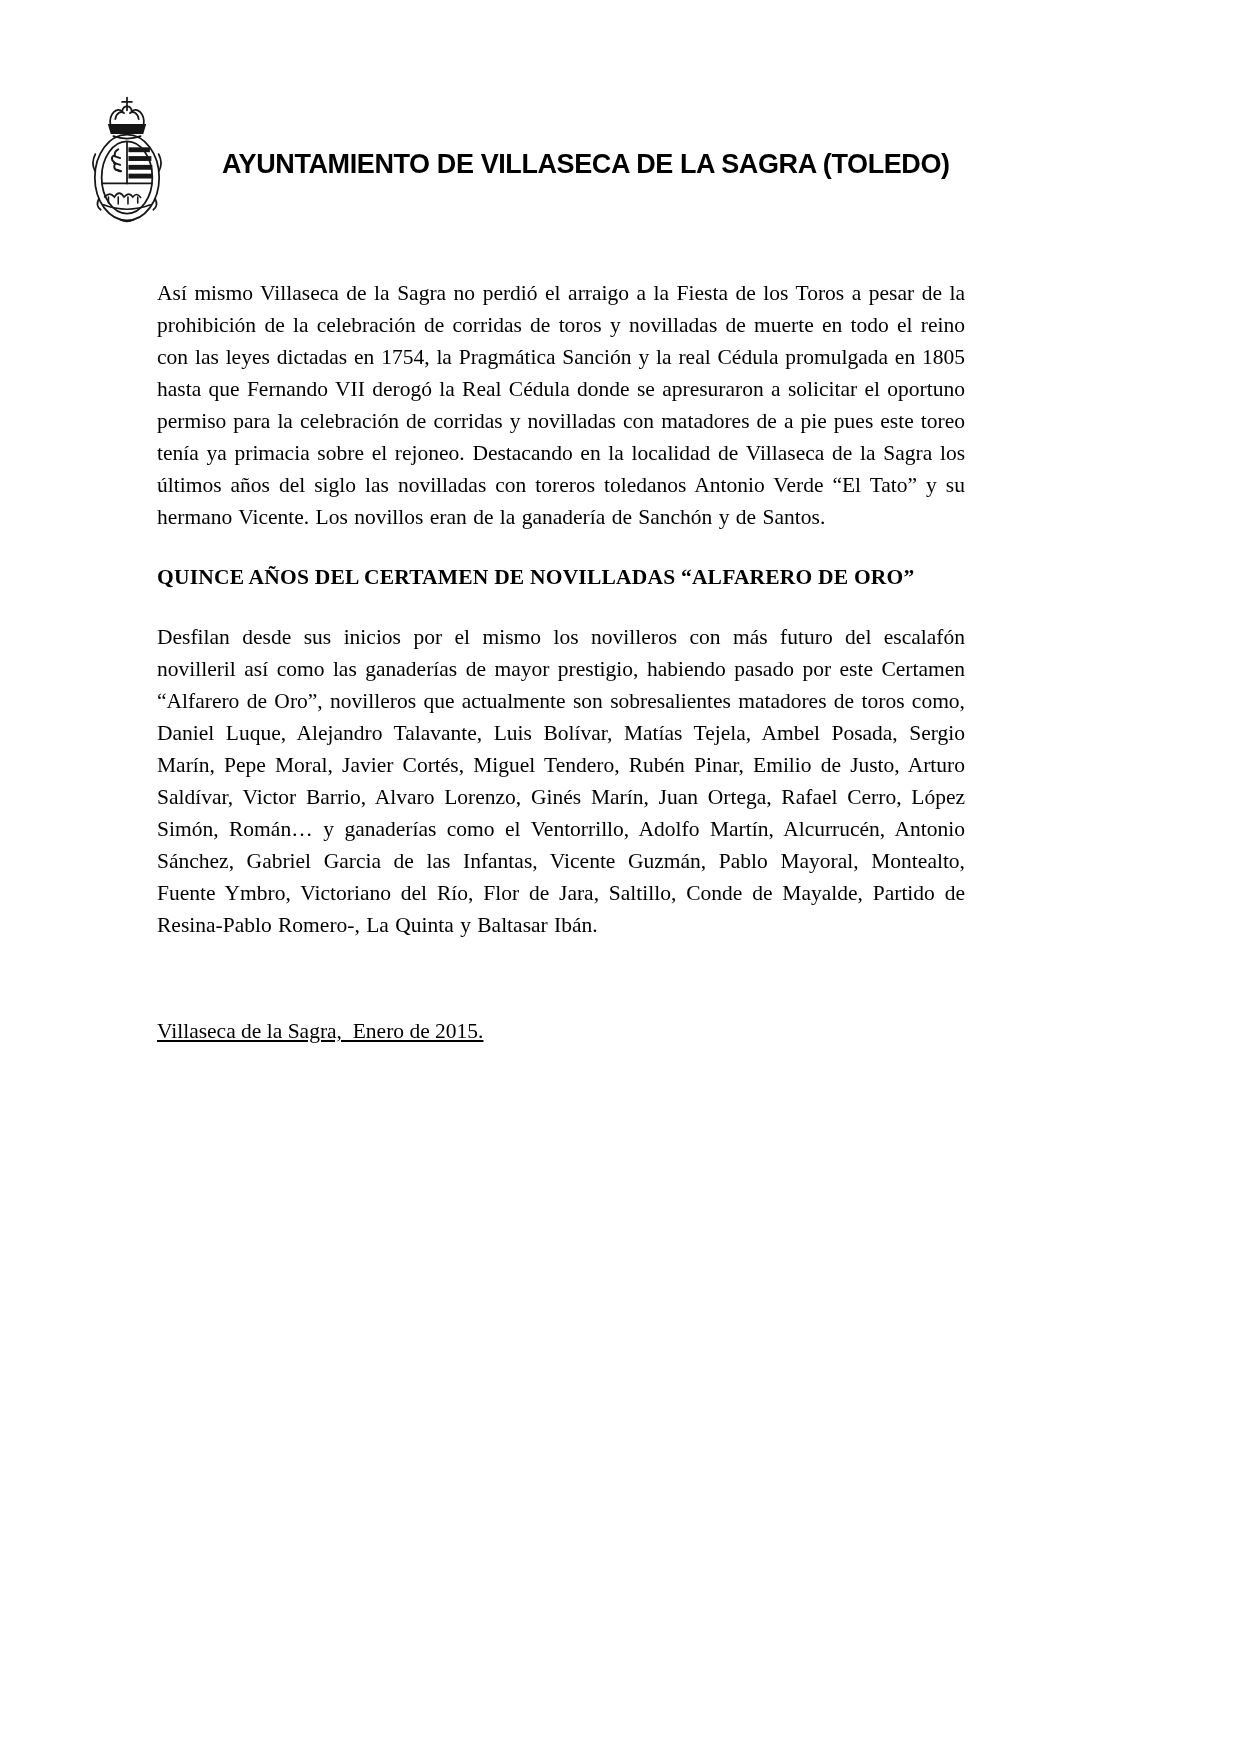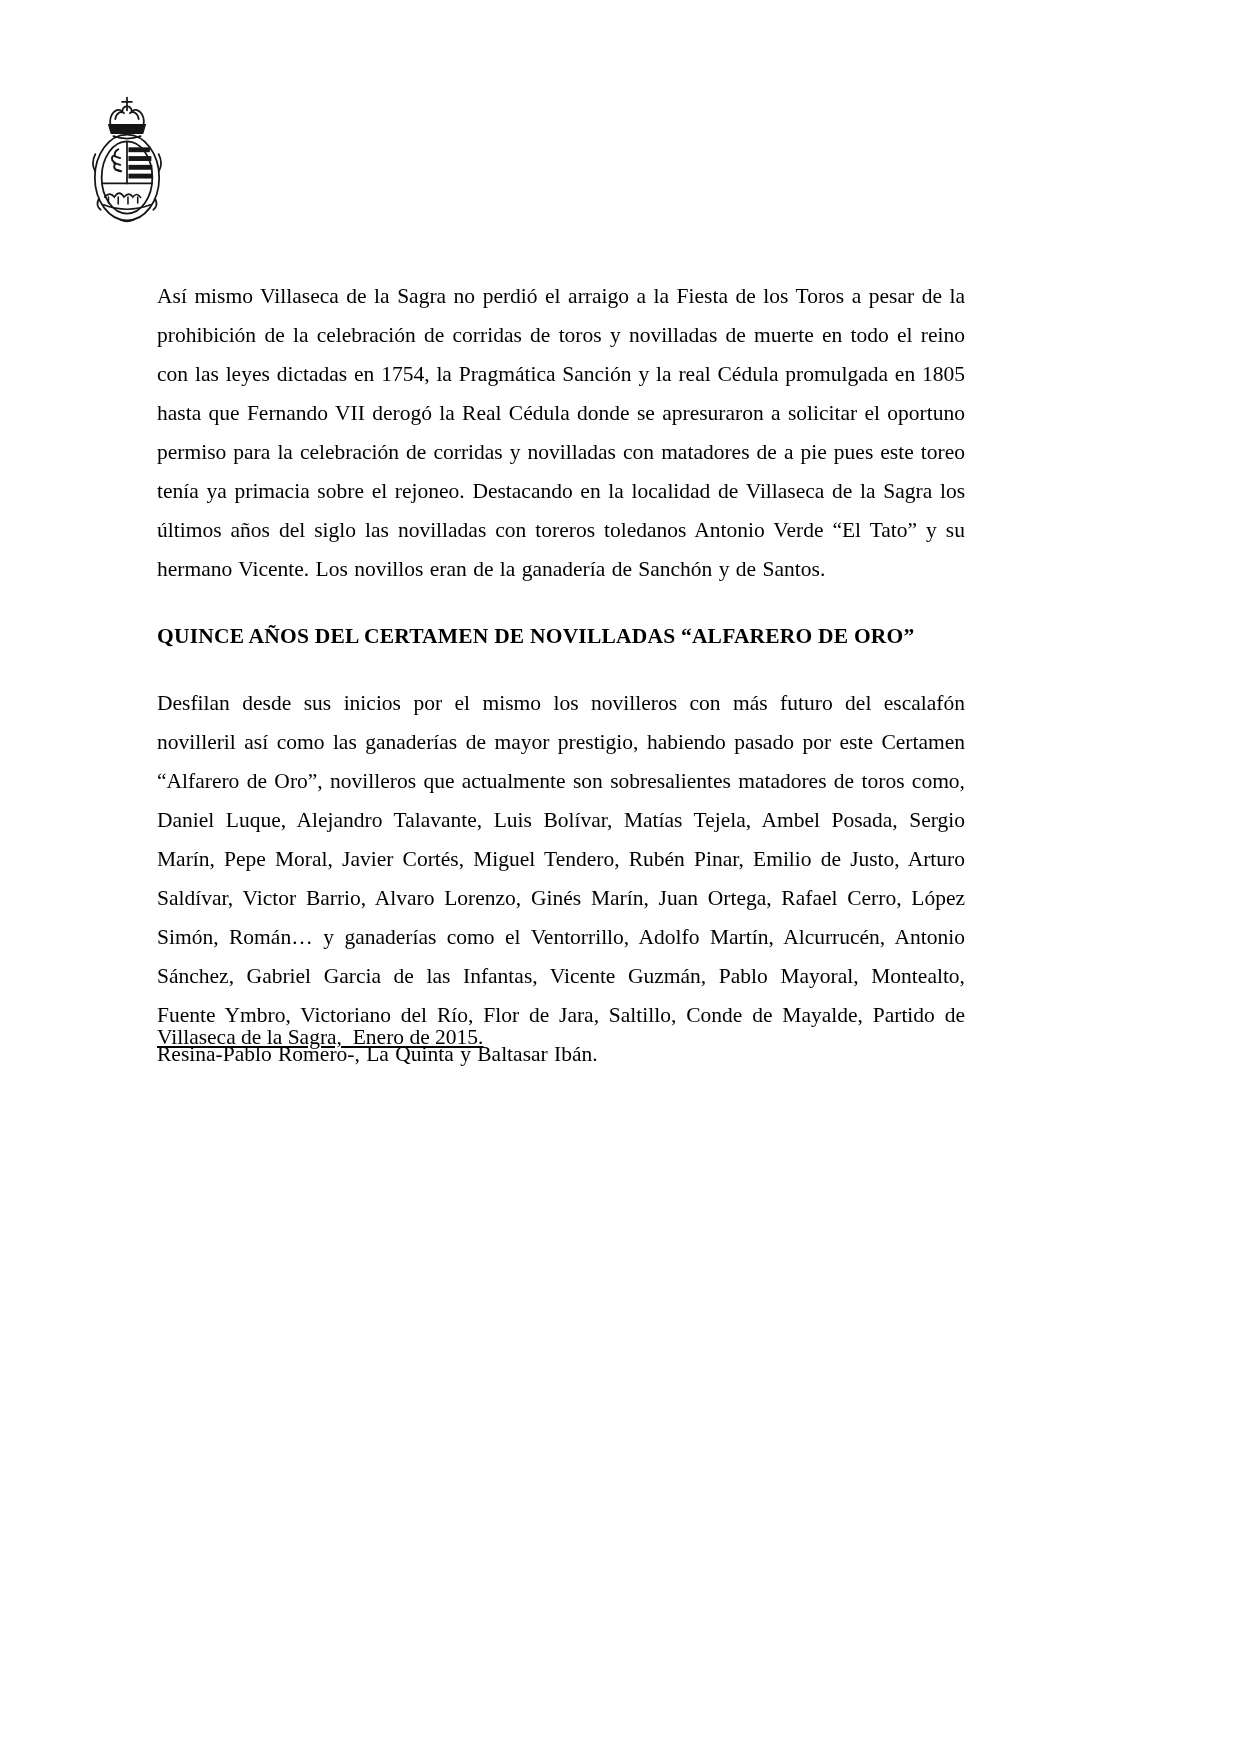--- a/index.html
+++ b/index.html
@@ -29,39 +29,38 @@
     font-size: 27px;
     letter-spacing: -0.4px;
     color: #000;
     white-space: nowrap;
   }
   .content {
     position: absolute;
     left: 157px; top: 277px;
     width: 808px;
     font-size: 21.5px;
-    line-height: 39px;
+    line-height: 32px;
     text-align: justify;
   }
   .para { word-spacing: 1px; }
   .section-heading {
     margin-top: 28px;
     margin-bottom: 28px;
     font-weight: bold;
     font-size: 21.5px;
     letter-spacing: 0.2px;
     text-align: left;
   }
   .footer-line {
     position: absolute;
     left: 157px; top: 1019px;
     font-size: 21.5px;
     text-decoration: underline;
     white-space: pre-wrap;
-    margin-top: 6px;
   }
 </style>
 </head>
 <body>
 
 <div class="page">
 
   <div class="logo">
     <svg viewBox="0 0 80 132" width="78" height="132" xmlns="http://www.w3.org/2000/svg">
       <g stroke="#161616" fill="none" stroke-width="1.8" stroke-linecap="round">
@@ -101,20 +100,21 @@
       </g>
 
       <g stroke="#161616" fill="none" stroke-width="1.6" stroke-linecap="round">
         <path d="M17 104 q5.5 -6 10 0 q5 -8 10 0 q5 -6 9 0 q4 -5.5 8 0.5"></path>
         <path d="M21 104 v6 M31 104 v7 M41 104 v7 M51 104 v6"></path>
         <path d="M16 112 q24 9 48 0"></path>
       </g>
     </svg>
   </div>
 
+  <div class="header-title">AYUNTAMIENTO DE VILLASECA DE LA SAGRA (TOLEDO)</div>
 
   <div class="content">
     <p class="para">Así mismo Villaseca de la Sagra no perdió el arraigo a la Fiesta de los Toros a pesar de la prohibición de la celebración de corridas de toros y novilladas de muerte en todo el reino con las leyes dictadas en 1754, la Pragmática Sanción y la real Cédula promulgada en 1805 hasta que Fernando VII derogó la Real Cédula donde se apresuraron a solicitar el oportuno permiso para la celebración de corridas y novilladas con matadores de a pie pues este toreo tenía ya primacia sobre el rejoneo. Destacando en la localidad de Villaseca de la Sagra los últimos años del siglo las novilladas con toreros toledanos Antonio Verde “El Tato” y su hermano Vicente. Los novillos eran de la ganadería de Sanchón y de Santos.</p>
 
     <h2 class="section-heading">QUINCE AÑOS DEL CERTAMEN DE NOVILLADAS “ALFARERO DE ORO”</h2>
 
     <p class="para">Desfilan desde sus inicios por el mismo los novilleros con más futuro del escalafón novilleril así como las ganaderías de mayor prestigio, habiendo pasado por este Certamen “Alfarero de Oro”, novilleros que actualmente son sobresalientes matadores de toros como, Daniel Luque, Alejandro Talavante, Luis Bolívar, Matías Tejela, Ambel Posada, Sergio Marín, Pepe Moral, Javier Cortés, Miguel Tendero, Rubén Pinar, Emilio de Justo, Arturo Saldívar, Victor Barrio, Alvaro Lorenzo, Ginés Marín, Juan Ortega, Rafael Cerro, López Simón, Román… y ganaderías como el Ventorrillo, Adolfo Martín, Alcurrucén, Antonio Sánchez, Gabriel Garcia de las Infantas, Vicente Guzmán, Pablo Mayoral, Montealto, Fuente Ymbro, Victoriano del Río, Flor de Jara, Saltillo, Conde de Mayalde, Partido de Resina-Pablo Romero-, La Quinta y Baltasar Ibán.</p>
   </div>
 
   <div class="footer-line">Villaseca de la Sagra,  Enero de 2015.</div>

